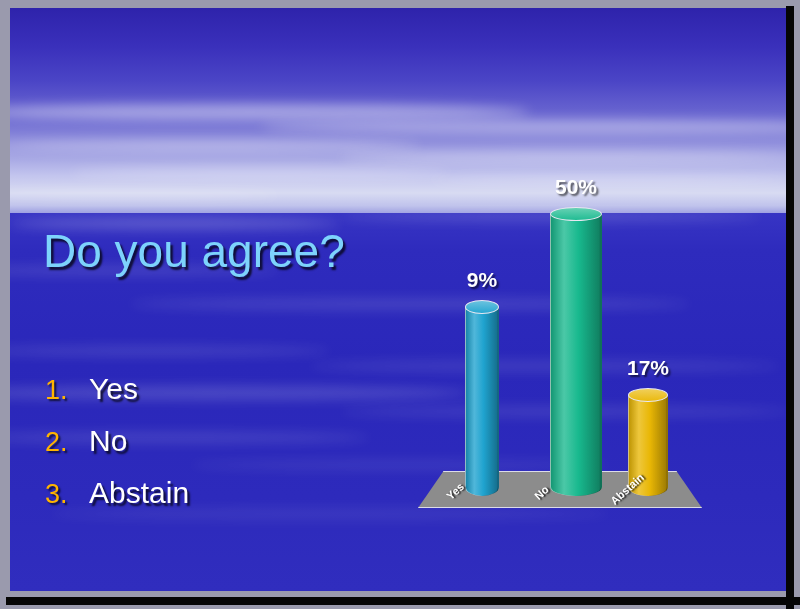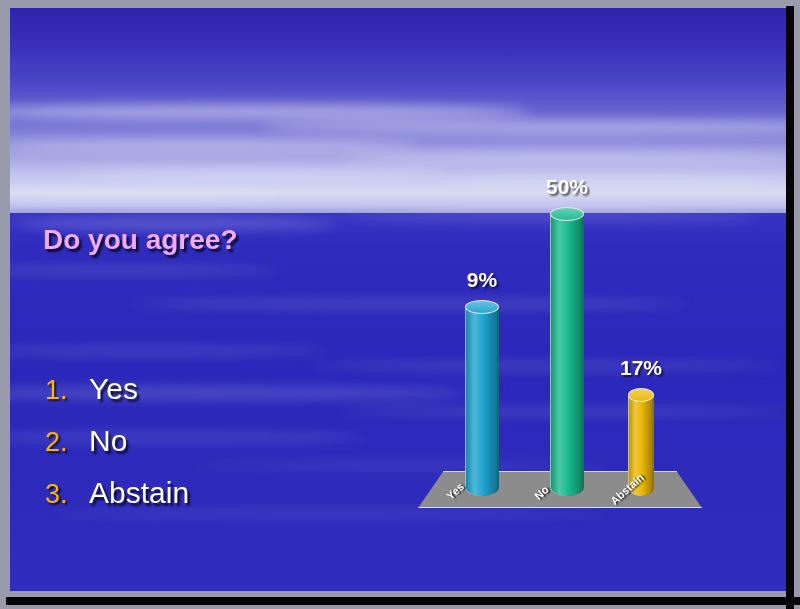--- a/index.html
+++ b/index.html
@@ -69,22 +69,22 @@
     background:linear-gradient(to bottom,#ffffff 0%,#ffffff 22%,#d6d6da 38%,#8e8e95 52%,#f2f2f4 66%,#b6b6bd 82%,#72727a 100%);
     -webkit-background-clip:text;background-clip:text;
     -webkit-text-fill-color:transparent;
     text-shadow:none;
     filter:drop-shadow(1.5px 1.5px 0 #3b3b46) drop-shadow(-0.8px -0.8px 0 #55555f) drop-shadow(2.5px 2.5px 1.5px rgba(0,0,0,.45));
   }
 
   
   #question{
     position:absolute;left:33px;top:216px;z-index:10;
-    font-size:28px;font-weight:bold;
-    color:#f0abfc;
+    font-size:46px;font-weight:normal;
+    color:#7dd3fc;
     text-shadow:2.5px 2.5px 2px rgba(0,0,0,.72);
     white-space:nowrap;
   }
 
   
   #answers{position:absolute;left:35px;top:364px;z-index:10;}
   .ans{display:flex;align-items:baseline;margin-bottom:18px;}
   .ans-num{
     width:44px;flex:none;
     font-size:27px;color:#ffb400;
@@ -210,29 +210,29 @@
       <div id="floor"></div>
 
       <div class="bar-wrap" id="bar0" style="left: 55px; width: 34px; height: 196px;">
         <span class="bar-value">9%</span>
         <div class="cyl">
           <div class="cyl-body" id="body0" style="background: linear-gradient(to right, rgb(25, 134, 170) 0%, rgb(80, 183, 218) 26%, rgb(31, 163, 207) 55%, rgb(22, 114, 145) 96%, rgb(18, 95, 120) 100%);"></div>
           <div class="cyl-top" id="top0" style="background: linear-gradient(rgb(107, 194, 223), rgb(40, 167, 209));"></div>
         </div>
       </div>
 
-      <div class="bar-wrap" id="bar1" style="left: 140px; width: 34px; height: 289px;">
+      <div class="bar-wrap" id="bar1" style="left: 140px; width: 52px; height: 289px;">
         <span class="bar-value">50%</span>
         <div class="cyl">
           <div class="cyl-body" id="body1" style="background: linear-gradient(to right, rgb(20, 152, 116) 0%, rgb(75, 200, 167) 26%, rgb(24, 185, 142) 55%, rgb(17, 130, 99) 96%, rgb(14, 107, 82) 100%);"></div>
           <div class="cyl-top" id="top1" style="background: linear-gradient(rgb(103, 209, 180), rgb(33, 188, 147));"></div>
         </div>
       </div>
 
-      <div class="bar-wrap" id="bar2" style="left: 218px; width: 26px; height: 108px;">
+      <div class="bar-wrap" id="bar2" style="left: 218px; width: 40px; height: 108px;">
         <span class="bar-value">17%</span>
         <div class="cyl">
           <div class="cyl-body" id="body2" style="background: linear-gradient(to right, rgb(191, 150, 4) 0%, rgb(238, 199, 60) 26%, rgb(233, 183, 5) 55%, rgb(163, 128, 4) 96%, rgb(135, 106, 3) 100%);"></div>
           <div class="cyl-top" id="top2" style="background: linear-gradient(rgb(240, 207, 90), rgb(234, 186, 15));"></div>
         </div>
       </div>
 
       <span class="cat-label" id="cat0" style="left: 34px; top: 305px;">Yes</span>
       <span class="cat-label" id="cat1" style="left: 122px; top: 305px;">No</span>
       <span class="cat-label" id="cat2" style="left: 198px; top: 310px;">Abstain</span>

